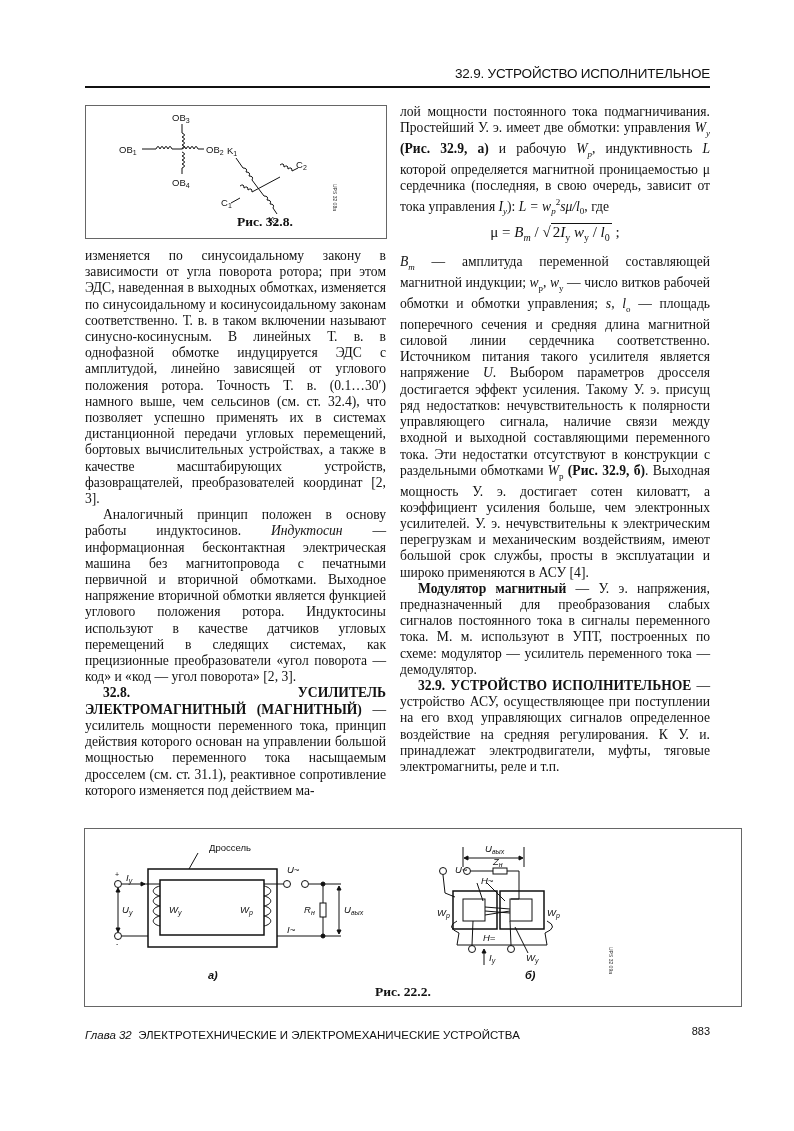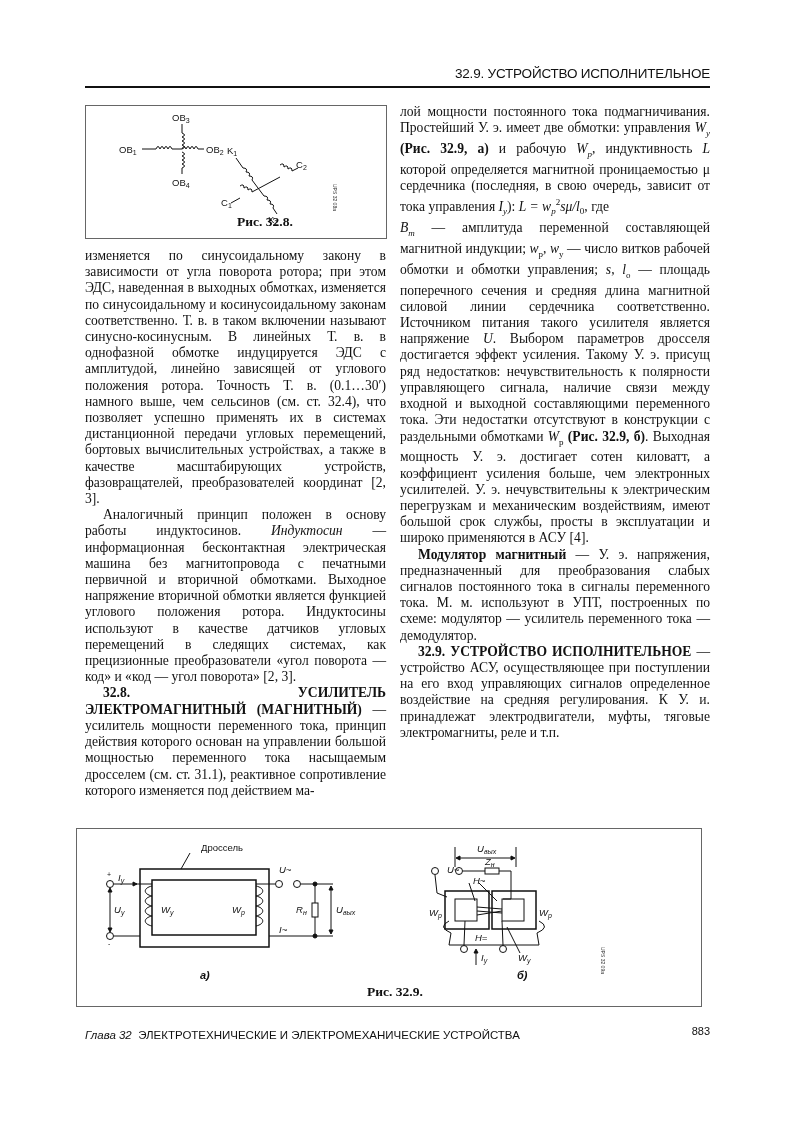--- a/index.html
+++ b/index.html
@@ -70,26 +70,29 @@
 </div>
 
 <div class="col left" style="top:248px;">
   <p>изменяется по синусоидальному закону в зависимости от угла поворота ротора; при этом ЭДС, наведенная в выходных обмотках, изменяется по синусоидальному и косинусоидальному законам соответственно. Т. в. в таком включении называют синусно-косинусным. В линейных Т. в. в однофазной обмотке индуцируется ЭДС с амплитудой, линейно зависящей от углового положения ротора. Точность Т. в. (0.1…30′) намного выше, чем сельсинов (см. ст. 32.4), что позволяет успешно применять их в системах дистанционной передачи угловых перемещений, бортовых вычислительных устройствах, а также в качестве масштабирующих устройств, фазовращателей, преобразователей координат [2, 3].</p>
   <p class="ind"><span>Аналогичный принцип положен в основу работы индуктосинов. </span><span class="it">Индуктосин</span><span> — информационная бесконтактная электрическая машина без магнитопровода с печатными первичной и вторичной обмотками. Выходное напряжение вторичной обмотки является функцией углового положения ротора. Индуктосины используют в качестве датчиков угловых перемещений в следящих системах, как прецизионные преобразователи «угол поворота — код» и «код — угол поворота» [2, 3].</span></p>
   <p class="ind"><span class="bold">32.8. УСИЛИТЕЛЬ ЭЛЕКТРОМАГНИТНЫЙ (МАГНИТНЫЙ)</span><span> — усилитель мощности переменного тока, принцип действия которого основан на управлении большой мощностью переменного тока насыщаемым дросселем (см. ст. 31.1), реактивное сопротивление которого изменяется под действием ма-</span></p>
 </div>
 
 <div class="col right">
   <p><span>лой мощности постоянного тока подмагничивания. Простейший У. э. имеет две обмотки: управления </span><span class="it">W</span><sub class="it" style="font-size:9px">у</sub><span class="bold"> (Рис. 32.9, а)</span><span> и рабочую </span><span class="it">W</span><sub class="it" style="font-size:9px">р</sub><span>, индуктивность </span><span class="it">L</span><span> которой определяется магнитной проницаемостью μ сердечника (последняя, в свою очередь, зависит от тока управления </span><span class="it">I</span><sub class="it" style="font-size:9px">у</sub><span>): </span><span class="it">L = w</span><sub class="it" style="font-size:9px">р</sub><sup style="font-size:9px">2</sup><span class="it">sμ/l</span><sub style="font-size:9px">0</sub><span>, где</span></p>
+  <div class="formula">
+    μ = <span class="it">B</span><sub class="it" style="font-size:10px">m</sub> / √<span style="border-top:1px solid #111; padding:0 2px;">2<span class="it">I</span><sub style="font-size:10px">у</sub> <span class="it">w</span><sub style="font-size:10px">у</sub> / <span class="it">l</span><sub style="font-size:10px">0</sub></span> ;
+  </div>
   <p><span class="it">B</span><sub class="it" style="font-size:9px">m</sub><span> — амплитуда переменной составляющей магнитной индукции; </span><span class="it">w</span><sub style="font-size:9px">р</sub>, <span class="it">w</span><sub style="font-size:9px">у</sub><span> — число витков рабочей обмотки и обмотки управления; </span><span class="it">s</span>, <span class="it">l</span><sub style="font-size:9px">о</sub><span> — площадь поперечного сечения и средняя длина магнитной силовой линии сердечника соответственно. Источником питания такого усилителя является напряжение </span><span class="it">U</span><span>. Выбором параметров дросселя достигается эффект усиления. Такому У. э. присущ ряд недостатков: нечувствительность к полярности управляющего сигнала, наличие связи между входной и выходной составляющими переменного тока. Эти недостатки отсутствуют в конструкции с раздельными обмотками </span><span class="it">W</span><sub style="font-size:9px">р</sub> <span class="bold">(Рис. 32.9, б)</span><span>. Выходная мощность У. э. достигает сотен киловатт, а коэффициент усиления больше, чем электронных усилителей. У. э. нечувствительны к электрическим перегрузкам и механическим воздействиям, имеют большой срок службы, просты в эксплуатации и широко применяются в АСУ [4].</span></p>
   <p class="ind"><span class="bold">Модулятор магнитный</span><span> — У. э. напряжения, предназначенный для преобразования слабых сигналов постоянного тока в сигналы переменного тока. М. м. используют в УПТ, построенных по схеме: модулятор — усилитель переменного тока — демодулятор.</span></p>
   <p class="ind"><span class="bold">32.9. УСТРОЙСТВО ИСПОЛНИТЕЛЬНОЕ</span><span> — устройство АСУ, осуществляющее при поступлении на его вход управляющих сигналов определенное воздействие на средняя регулирования. К У. и. принадлежат электродвигатели, муфты, тяговые электромагниты, реле и т.п.</span></p>
 </div>
 
-<div class="fig" style="left:76px; top:828px; width:624px; height:177px;">
+<div class="fig" style="left:84px; top:828px; width:624px; height:177px;padding-left:32px;">
   <svg width="624" height="177" style="position:absolute;left:0;top:0;">
     <g stroke="#111" fill="none" stroke-width="1">
 
       <rect x="63" y="40" width="129" height="78" stroke-width="1.5"></rect>
       <rect x="75" y="51" width="104" height="55" stroke-width="1.5"></rect>
       <line x1="113" y1="24" x2="104" y2="40"></line>
       <circle cx="33" cy="55" r="3.5"></circle>
         <circle cx="33" cy="107" r="3.5"></circle>
       <line x1="37" y1="55" x2="75" y2="55"></line>
       <path d="M60,55 l-4,-2 l0,4 z" fill="#111"></path>
@@ -161,20 +164,20 @@
       <text x="398" y="112">H=</text>
       <text x="352" y="87"><tspan>W</tspan><tspan font-size="7" dy="2">р</tspan></text>
       <text x="462" y="87"><tspan>W</tspan><tspan font-size="7" dy="2">р</tspan></text>
       <text x="404" y="132"><tspan>I</tspan><tspan font-size="7" dy="2">у</tspan></text>
       <text x="441" y="132"><tspan>W</tspan><tspan font-size="7" dy="2">у</tspan></text>
       <text x="123" y="150" font-weight="bold" font-size="11">а)</text>
       <text x="440" y="150" font-weight="bold" font-size="11">б)</text>
     </g>
   </svg>
   <span class="stamp" style="left:523px; top:118px;">UPS 32 09a</span>
-  <span class="fig-caption" style="left:290px; top:155px;">Рис. 32.9.</span>
+  <span class="fig-caption" style="left:290px; top:155px;">Рис. 22.2.</span>
 </div>
 
 <div class="footer">
   <span class="chap">Глава 32</span>&nbsp;
   <span>ЭЛЕКТРОТЕХНИЧЕСКИЕ И ЭЛЕКТРОМЕХАНИЧЕСКИЕ УСТРОЙСТВА</span>
   <span class="pagenum">883</span>
 </div>
 
 </body></html>

